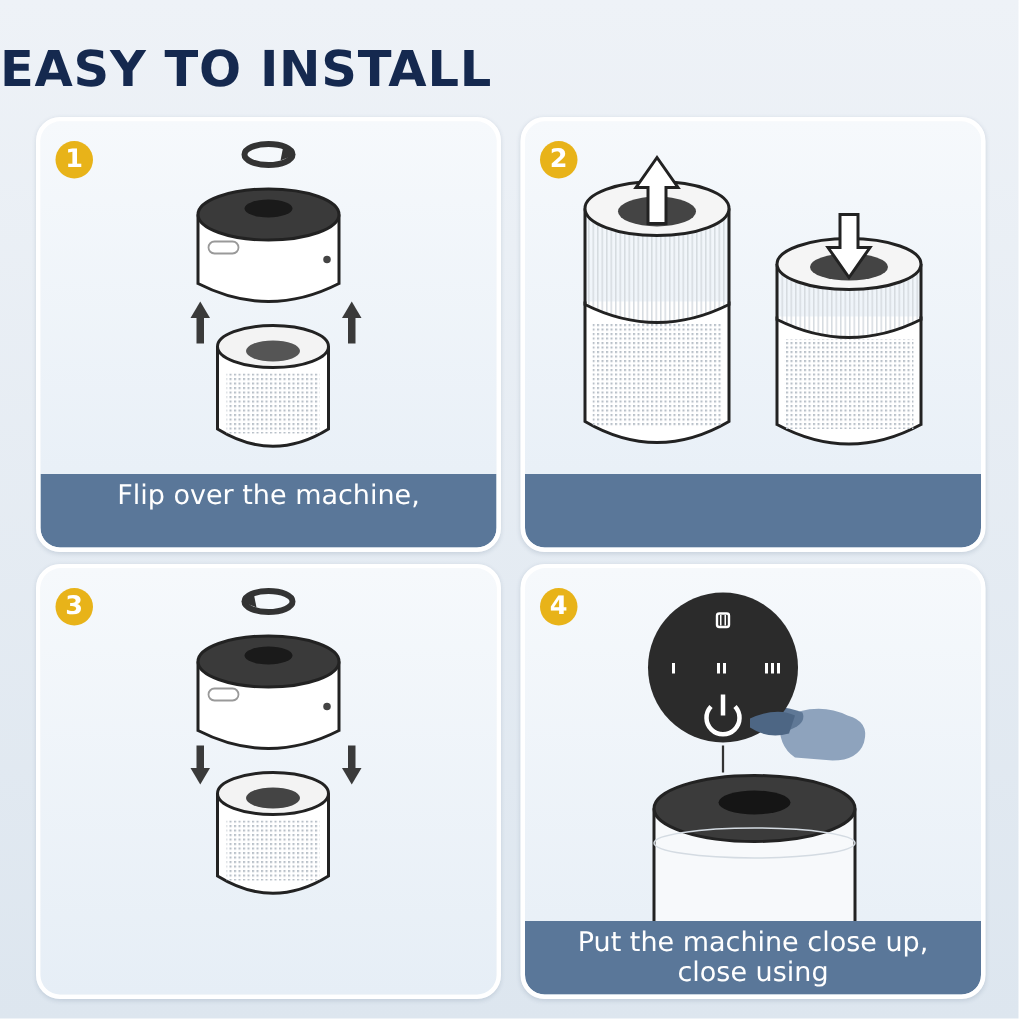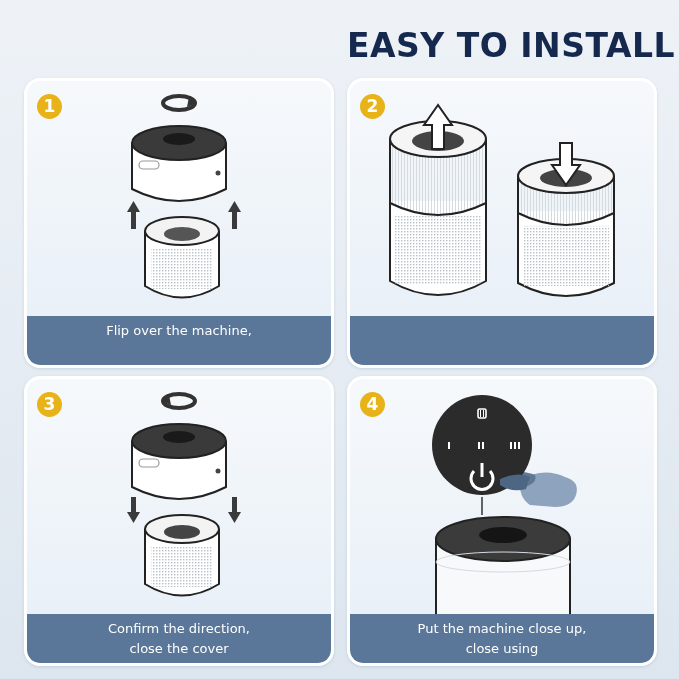--- a/index.html
+++ b/index.html
@@ -4,21 +4,21 @@
 <style>
   * { box-sizing: border-box; margin: 0; padding: 0; }
   html, body { width: 679px; height: 679px; overflow: hidden; }
   body {
     background: linear-gradient(180deg, #eef2f7 0%, #dde6ef 100%);
     font-family: "DejaVu Sans", "Liberation Sans", sans-serif;
     position: relative;
   }
   .title {
     position: absolute; left: 0; top: 26px; width: 675px;
-    text-align: right; font-size: 33px; font-weight: bold;
+    text-align: left; font-size: 33px; font-weight: bold;
     color: #15294f; letter-spacing: 0.5px;
   }
   .panel {
     position: absolute; width: 310px; height: 290px;
     border-radius: 16px; border: 3px solid #ffffff;
     background: linear-gradient(180deg, #f6f9fc 0%, #e6eef6 100%);
     overflow: hidden;
     box-shadow: 0 1px 3px rgba(80,100,130,0.18);
   }
   .p1 { left: 24px; top: 78px; }
@@ -26,21 +26,21 @@
   .p3 { left: 24px; top: 376px; }
   .p4 { left: 347px; top: 376px; }
   .badge {
     position: absolute; left: 10px; top: 13px; width: 25px; height: 25px;
     border-radius: 50%; background: #e8b319; color: #fff;
     font-weight: bold; font-size: 17px; line-height: 25px; text-align: center;
   }
   .caption {
     position: absolute; left: 0; bottom: 0; width: 100%; height: 49px;
     background: #5a7799; color: #ffffff; text-align: center;
-    font-size: 13px; line-height: 20px; padding-top: 5px;
+    font-size: 18px; line-height: 20px; padding-top: 5px;
     border-radius: 0 0 13px 13px;
   }
   .caption span { display: block; }
   .illus { position: absolute; left: 0; top: 0; width: 304px; height: 236px; }
 </style>
 </head>
 <body>
 
 <div class="title">EASY TO INSTALL</div>
 
@@ -152,24 +152,20 @@
         <polygon points="201,133 207.5,144 214,133" fill="#3a3a3a"></polygon>
       </g>
     <g>
       <path d="M118 150 L118 205 Q155 228 192 205 L192 150" fill="#fff" stroke="#222" stroke-width="2"></path>
       <ellipse cx="155" cy="150" rx="37" ry="14" fill="#f3f3f3" stroke="#222" stroke-width="2"></ellipse>
       <ellipse cx="155" cy="153" rx="18" ry="7" fill="#444"></ellipse>
       <rect x="124" y="168" width="62" height="40" fill="url(#mesh3)"></rect>
     </g>
   </svg>
   <div class="badge">3</div>
-  <div class="caption">
-    <span>Confirm the direction,</span>
-    <span>close the cover</span>
-  </div>
 </div>
 
 <div class="panel p4">
   <svg class="illus" viewBox="0 0 304 236">
 
     <g>
       <path d="M170 100 Q195 88 215 98 Q230 102 226 116 Q222 128 205 128 L180 126 Q168 118 170 100 Z" fill="#8ea3bd"></path>
       <path d="M148 98 Q165 88 185 96 Q188 104 175 108 Q160 110 148 104 Z" fill="#5f7896"></path>
     </g>
 

